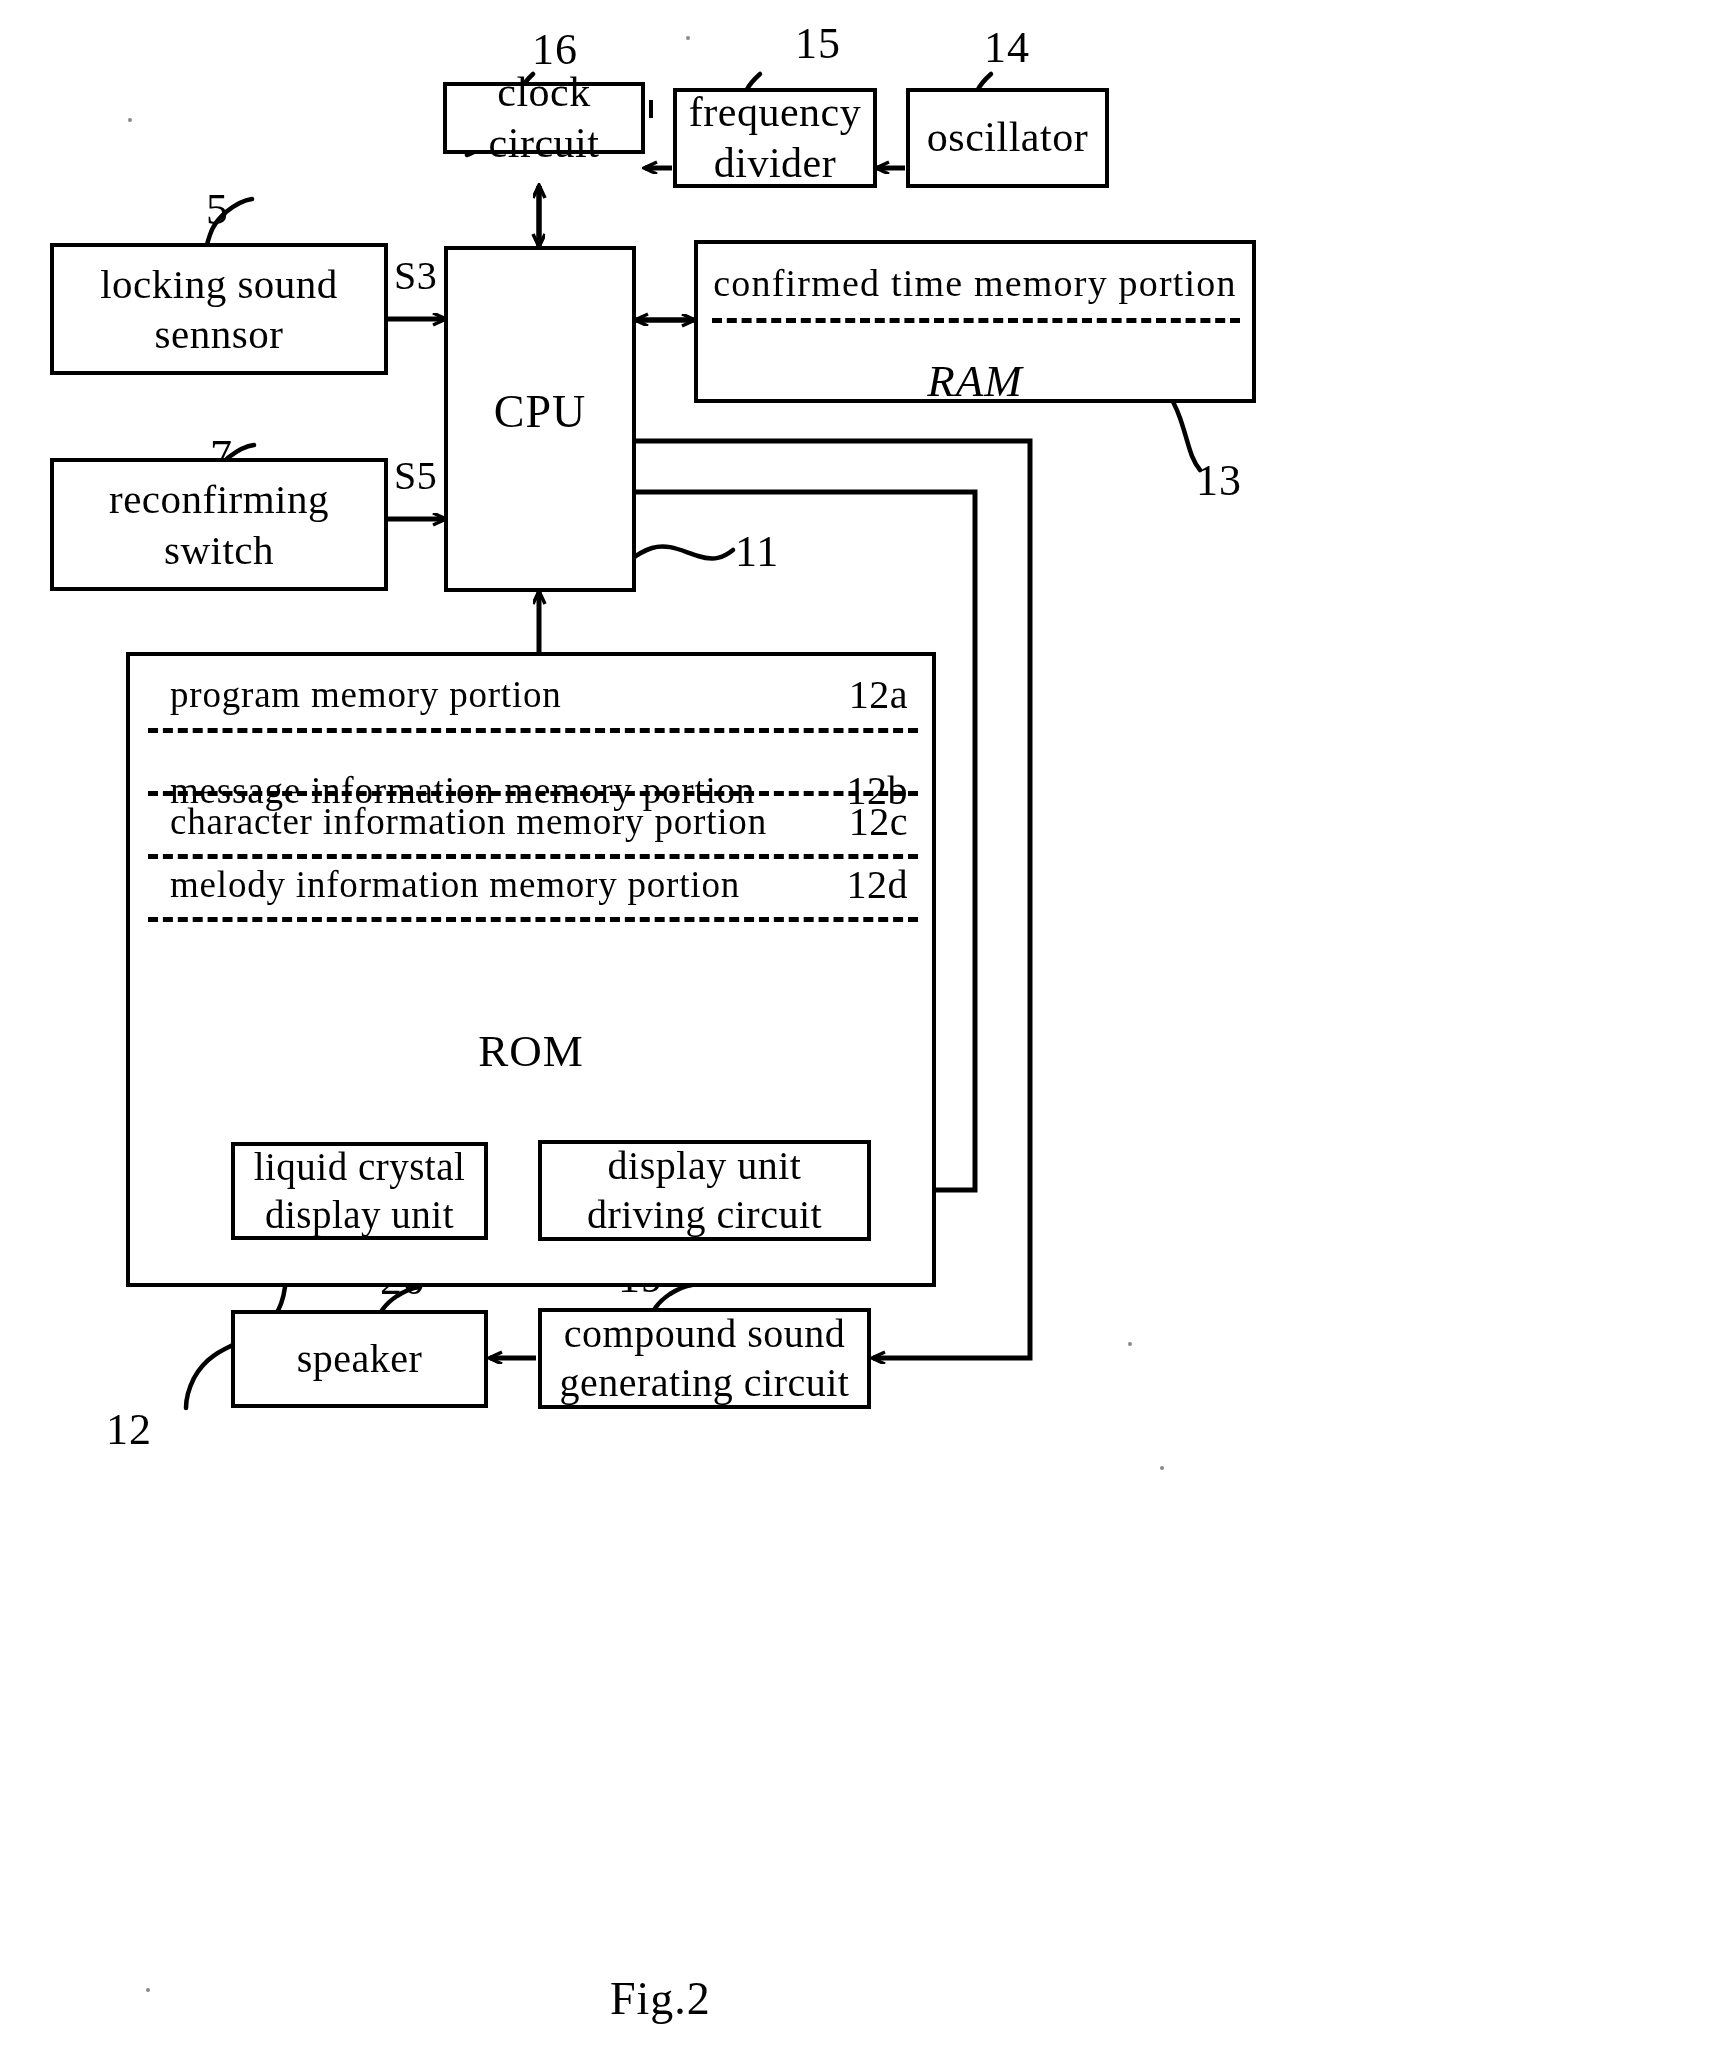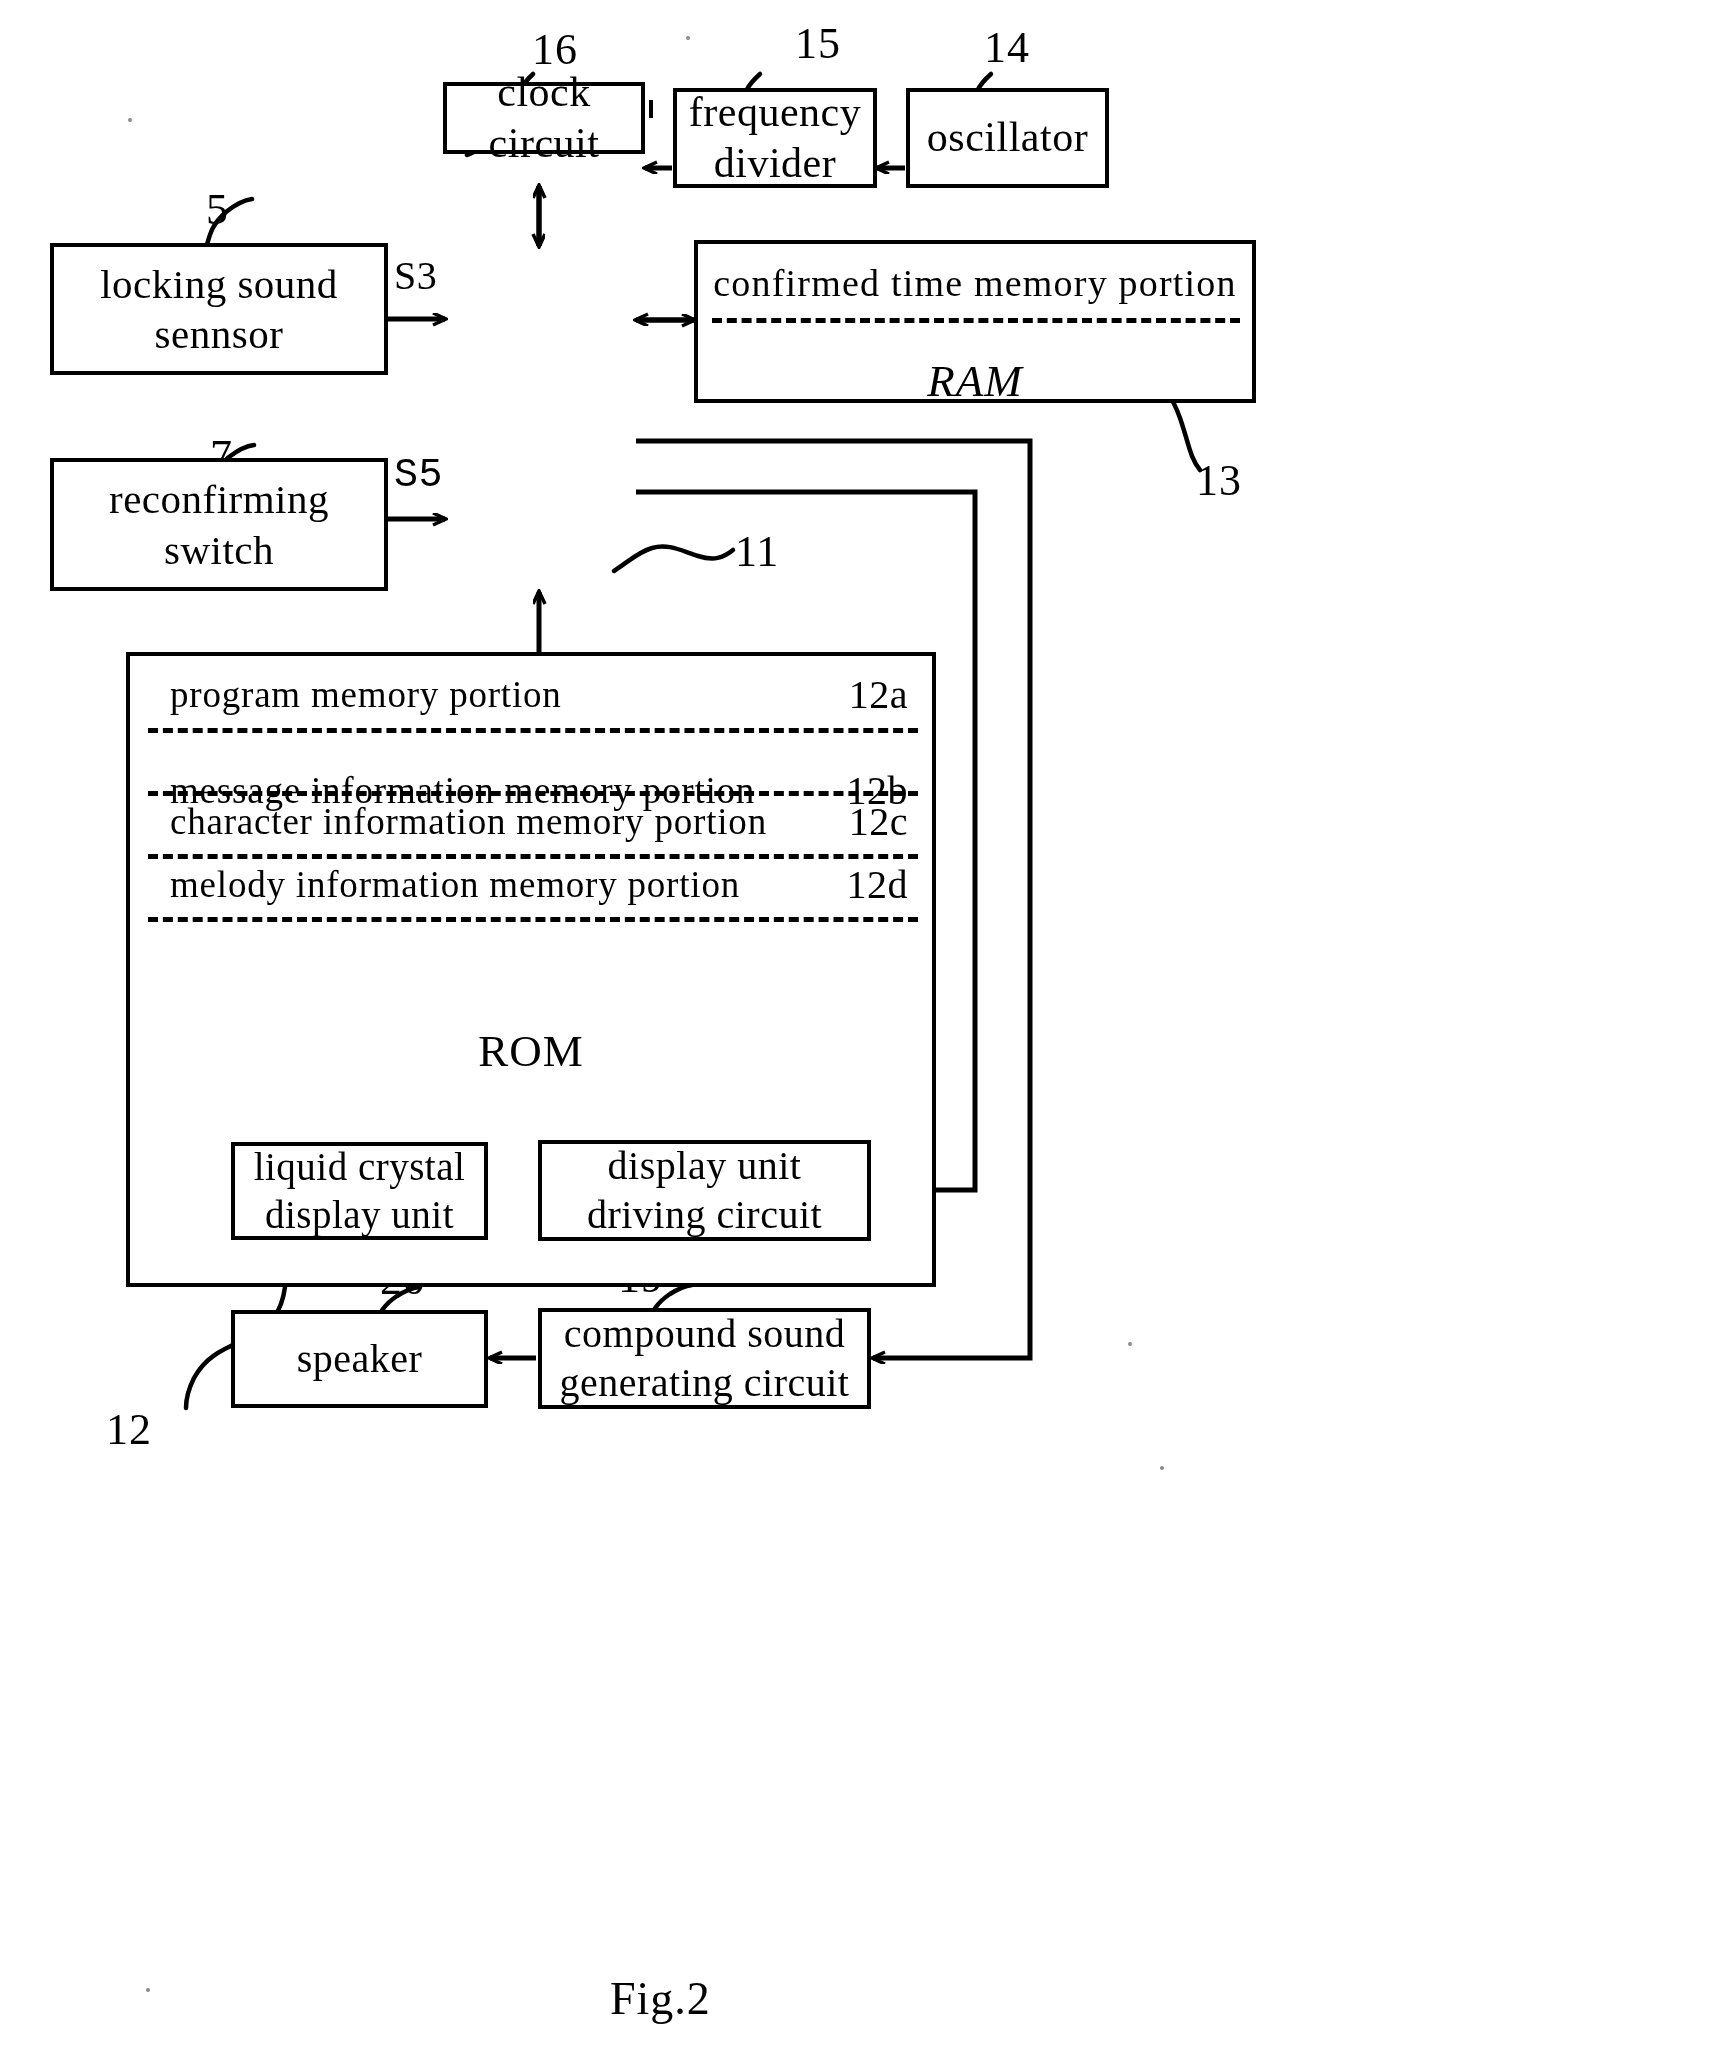--- a/index.html
+++ b/index.html
@@ -233,21 +233,21 @@
   <div class="ref" style="left:210px; top:434px;">7</div>
   <div class="ref" style="left:735px; top:530px;">11</div>
   <div class="ref" style="left:1196px; top:459px;">13</div>
   <div class="ref" style="left:106px; top:1408px;">12</div>
   <div class="ref" style="left:404px; top:1088px;">18</div>
   <div class="ref" style="left:620px; top:1085px;">17</div>
   <div class="ref" style="left:380px; top:1258px;">20</div>
   <div class="ref" style="left:618px; top:1256px;">19</div>
 
   <div class="sig" style="left:394px; top:256px;">S3</div>
-  <div class="sig" style="left:394px; top:456px;font-family:Liberation Mono, monospace;">S5</div>
+  <div class="sig" style="left:394px; top:456px;">S5</div>
 
   <div class="box" style="left:443px; top:82px; width:202px; height:72px; font-size:42px;">
     <span class="ln">clock</span>
     <span class="ln">circuit</span>
   </div>
 
   <div class="box" style="left:673px; top:88px; width:204px; height:100px; font-size:42px;">
     <span class="ln">frequency</span>
     <span class="ln">divider</span>
   </div>
@@ -259,20 +259,23 @@
   <div class="box" style="left:50px; top:243px; width:338px; height:132px; font-size:41px;">
     <span class="ln">locking  sound</span>
     <span class="ln">sennsor</span>
   </div>
 
   <div class="box" style="left:50px; top:458px; width:338px; height:133px; font-size:41px;">
     <span class="ln">reconfirming</span>
     <span class="ln">switch</span>
   </div>
 
+  <div class="box" style="left:444px; top:246px; width:192px; height:346px; justify-content:flex-start;">
+    <span class="ln cpu-label" style="margin-top:134px;">CPU</span>
+  </div>
 
   <div class="box" style="left:694px; top:240px; width:562px; height:163px; display:block;">
     <div class="ram-top">confirmed  time  memory  portion</div>
     <div class="ram-dash"></div>
     <div class="ram-title">RAM</div>
   </div>
 
   <div class="box" style="left:126px; top:652px; width:810px; height:635px; display:block;">
 
     <div class="rom-rows">

